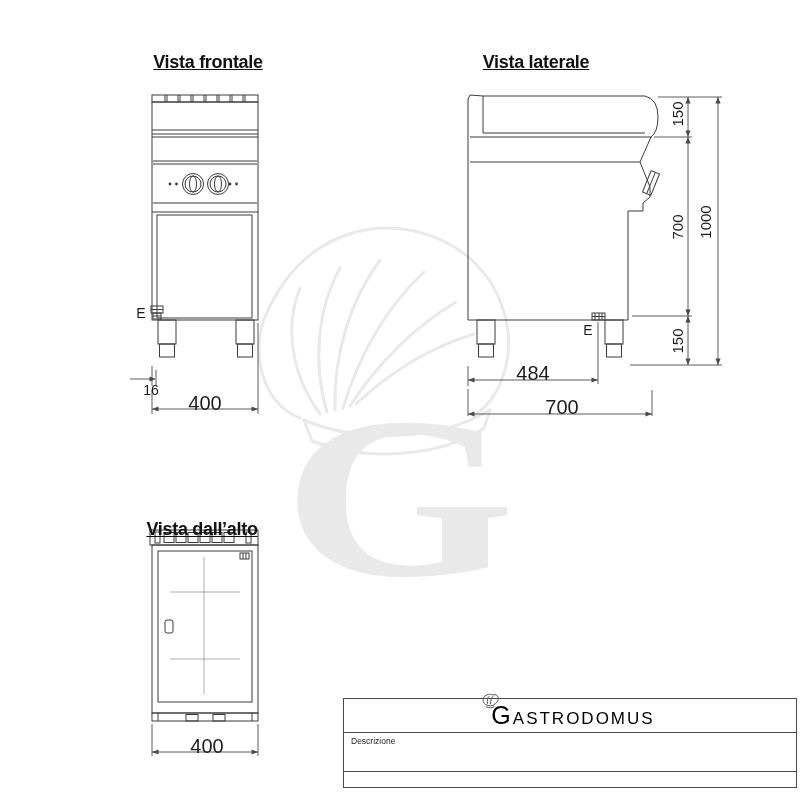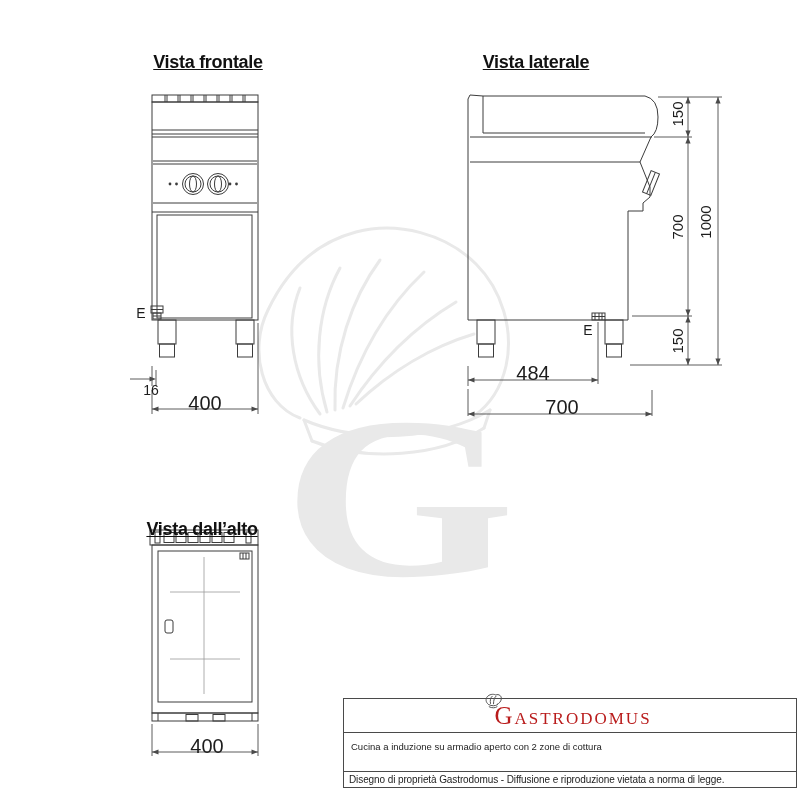--- a/index.html
+++ b/index.html
@@ -36,21 +36,21 @@
   #d150b{left:677px;top:341px;}
   #d1000{left:705px;top:222px;}
   .elab{transform:translateX(-50%);font-size:14px;}
   #e-front{left:141px;top:305px;}
   #e-side{left:588px;top:322px;}
   
   .tblock{position:absolute;left:343px;top:698px;width:454px;height:90px;z-index:3;
           border:1px solid var(--border);box-sizing:border-box;background:#fff;}
   .tb-logo{height:33px;border-bottom:1px solid var(--border);display:flex;
            align-items:center;justify-content:center;}
-  .logo-wrap{position:relative;font-family:Liberation Serif, serif;color:#b91c1c;
+  .logo-wrap{position:relative;font-family:Liberation Sans, sans-serif;color:#000000;
              letter-spacing:2px;line-height:1;padding-left:6px;}
   .brand-g{font-size:25px;}
   .brand-rest{font-size:17px;}
   .hat-icon{position:absolute;left:-4px;top:-11px;}
   .tb-mid{height:38px;border-bottom:1px solid var(--border);display:flex;}
   .tb-code{width:130px;border-right:1px solid var(--border);box-sizing:border-box;
            padding:3px 5px 0 5px;}
   .tb-desc{flex:1;padding:3px 5px 0 7px;}
   .fld-label{font-size:8.5px;display:block;}
   .code-value{font-size:13.5px;font-weight:bold;margin-top:3px;letter-spacing:.3px;}
@@ -227,19 +227,18 @@
             <path d="M9.5,11.8 C9.5,8.2 10.5,5.2 12,4.2"></path>
             <path d="M4.6,12.6 C8,14.2 11,14.2 13.6,12.6"></path>
             <path d="M5.2,14.8 C8.2,16.2 10.8,16.2 13,14.8"></path>
           </g>
         </svg>
         <span class="brand-g">G</span><span class="brand-rest">ASTRODOMUS</span>
       </span>
     </div>
     <div class="tb-mid">
       <div class="tb-desc">
-        <div class="desc-value">Cucina a induzione su armadio aperto con 2 zone di cottura</div>
+        <span class="fld-label">Descrizione</span>
       </div>
     </div>
-    <div class="tb-foot">Disegno di proprietà Gastrodomus - Diffusione e riproduzione vietata a norma di legge.</div>
   </div>
 
 </div>
 
 </body></html>

